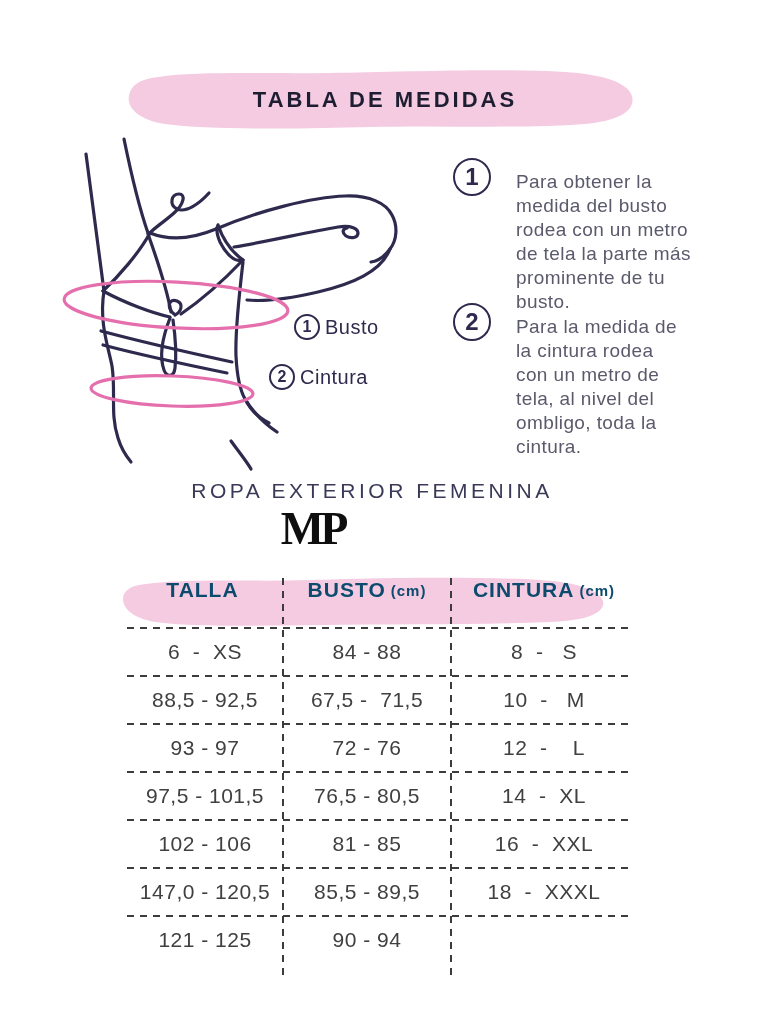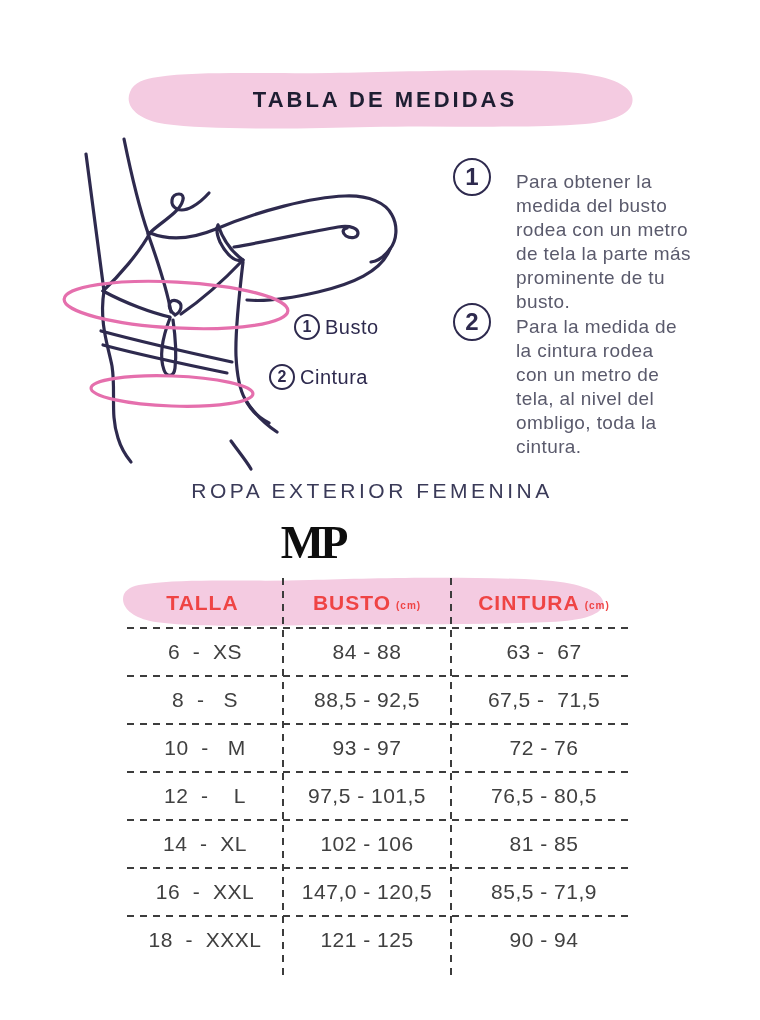--- a/index.html
+++ b/index.html
@@ -36,34 +36,34 @@
     margin:8px; padding-top:4px; width:205px;
     font-size:19px; line-height:24px; letter-spacing:0.4px;
     color:#5a5a6c; white-space:pre-line;
   }
 
   .section-title {
     position:absolute; left:0; top:479px; width:744px; text-align:center;
     font-size:21px; letter-spacing:3.5px; color:#3a3a58;
   }
   .logo {
-    position:absolute; left:0; top:516px; width:625px; text-align:center;
+    position:absolute; left:0; top:502px; width:625px; text-align:center;
     font-family:"Liberation Serif","DejaVu Serif",serif;
     font-size:46px; font-weight:600; letter-spacing:-4px; color:#0e0e0e;
   }
 
   .thead {
     position:absolute; left:127px; top:578px; width:510px; height:50px;
     display:grid; grid-template-columns:156px 168px 186px;
   }
   .th {
-    display:flex; align-items:center; justify-content:center;
-    font-size:21px; font-weight:700; letter-spacing:1px; color:#ef4444;
-  }
-  .th-unit { font-size:10px; font-weight:700; margin-left:5px; padding-top:4px; }
+    display:flex; align-items:flex-start; justify-content:center;
+    font-size:21px; font-weight:700; letter-spacing:1px; color:#0c4a6e;
+  }
+  .th-unit { font-size:15px; font-weight:700; margin-left:5px; padding-top:4px; }
 
   .tbody {
     position:absolute; left:127px; top:628px; width:510px;
     display:grid; grid-template-columns:156px 168px 186px;
     grid-auto-rows:48px;
   }
   .cell {
     display:flex; align-items:center; justify-content:center;
     font-size:21px; color:#404040; white-space:pre; letter-spacing:0.5px;
   }
@@ -170,40 +170,39 @@
     </div>
     <div class="th">
       <span>CINTURA</span>
       <span class="th-unit">(cm)</span>
     </div>
   </div>
 
   <div class="tbody">
     <div class="cell">6  -  XS</div>
     <div class="cell">84 - 88</div>
-    <div class="cell">63 -  67</div>
 
     <div class="cell">8  -   S</div>
     <div class="cell">88,5 - 92,5</div>
     <div class="cell">67,5 -  71,5</div>
 
     <div class="cell">10  -   M</div>
     <div class="cell">93 - 97</div>
     <div class="cell">72 - 76</div>
 
     <div class="cell">12  -    L</div>
     <div class="cell">97,5 - 101,5</div>
     <div class="cell">76,5 - 80,5</div>
 
     <div class="cell">14  -  XL</div>
     <div class="cell">102 - 106</div>
     <div class="cell">81 - 85</div>
 
     <div class="cell">16  -  XXL</div>
     <div class="cell">147,0 - 120,5</div>
-    <div class="cell">85,5 - 71,9</div>
+    <div class="cell">85,5 - 89,5</div>
 
     <div class="cell">18  -  XXXL</div>
     <div class="cell">121 - 125</div>
     <div class="cell">90 - 94</div>
   </div>
 
 </div>
 
 </body></html>

